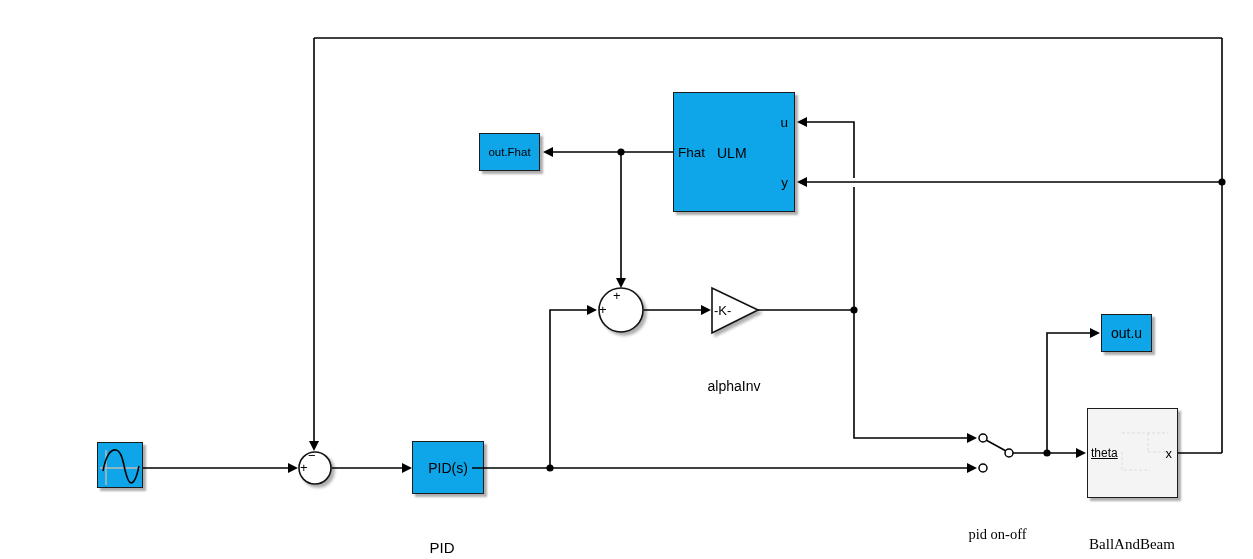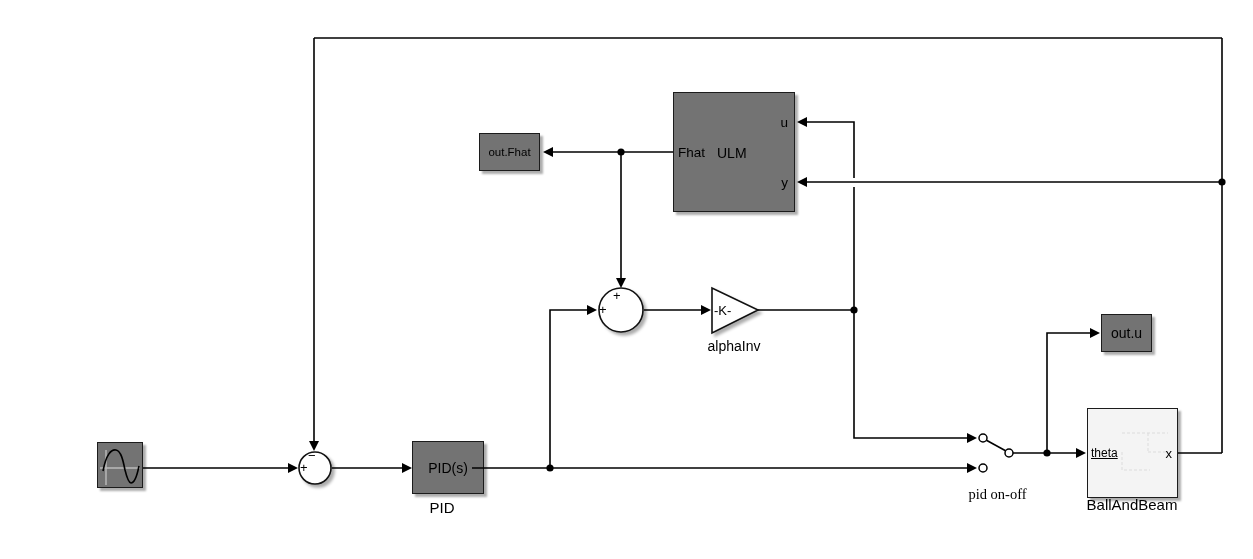--- a/index.html
+++ b/index.html
@@ -1,22 +1,22 @@
 <!DOCTYPE html>
 <html><head>
 <meta charset="utf-8">
 <style>
   html,body{margin:0;padding:0;background:#ffffff;}
   #canvas{position:relative;width:1253px;height:559px;background:#ffffff;overflow:hidden;
           font-family:"Liberation Sans", sans-serif;color:#000;}
-  .block{position:absolute;background:#737373;border:1.6px solid #1c1c1c;box-sizing:border-box;
+  .block{position:absolute;background:#0ea5e9;border:1.6px solid #1c1c1c;box-sizing:border-box;
          box-shadow:3px 3px 2px rgba(0,0,0,0.32);display:flex;align-items:center;justify-content:center;}
   .subsystem{background:#f4f4f4;}
   .lbl{position:absolute;white-space:nowrap;color:#000;}
-  .center{text-align:center;}
+  .center{text-align:center;margin-top:40px;}
   svg{position:absolute;left:0;top:0;z-index:2;}
   .blocks{position:absolute;left:0;top:0;z-index:1;width:100%;height:100%;}
   .labels{position:absolute;left:0;top:0;z-index:3;width:100%;height:100%;pointer-events:none;}
   .wire{stroke:#000;stroke-width:1.6;fill:none;}
   .thin{stroke:#000;stroke-width:1.5;fill:#fff;}
   .arrow{fill:#000;stroke:none;}
   .dot{fill:#000;stroke:none;}
   .sumshape{fill:#fff;stroke:#111;stroke-width:1.6;filter:drop-shadow(3px 3px 1.5px rgba(0,0,0,0.32));}
   .ghost{stroke:#dcdcdc;stroke-width:1;fill:none;}
 </style>
@@ -122,15 +122,15 @@
 
     <span class="lbl" style="left:678px;top:145px;font-size:13.5px;">Fhat</span>
     <span class="lbl" style="left:717px;top:145px;font-size:14px;">ULM</span>
     <span class="lbl" style="left:774px;top:115px;width:14px;text-align:right;font-size:13.5px;">u</span>
     <span class="lbl" style="left:774px;top:175px;width:14px;text-align:right;font-size:13.5px;">y</span>
 
     <span class="lbl center" style="left:945px;top:486px;width:105px;font-size:14.5px;font-family:Liberation Serif, serif;">pid on-off</span>
 
     <span class="lbl" style="left:1091px;top:446px;font-size:12px;text-decoration:underline;">theta</span>
     <span class="lbl" style="left:1148px;top:446px;width:24px;text-align:right;font-size:13px;">x</span>
-    <span class="lbl center" style="left:1062px;top:496px;width:140px;font-size:15px;">BallAndBeam</span>
+    <span class="lbl center" style="left:1062px;top:496px;width:140px;font-size:15px;font-family:Liberation Serif, serif;">BallAndBeam</span>
   </div>
 </div>
 
 </body></html>

